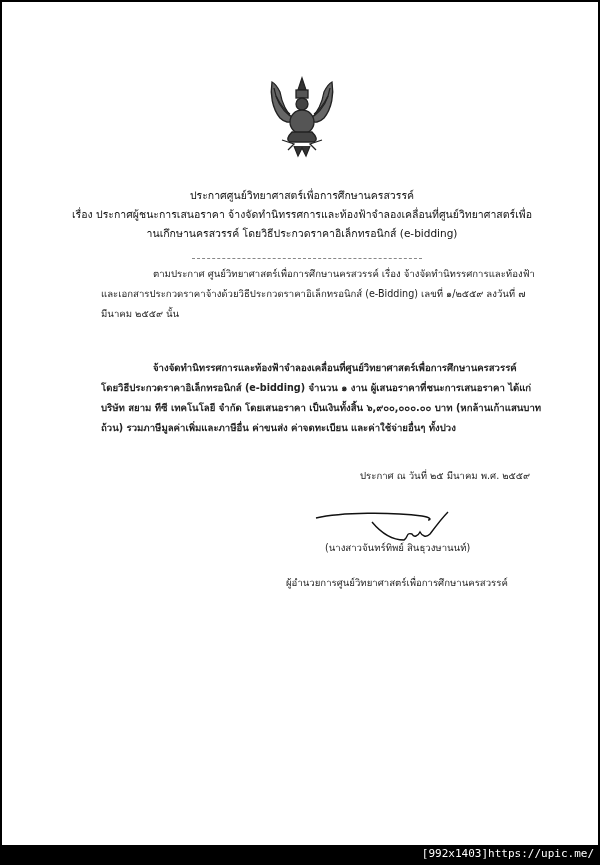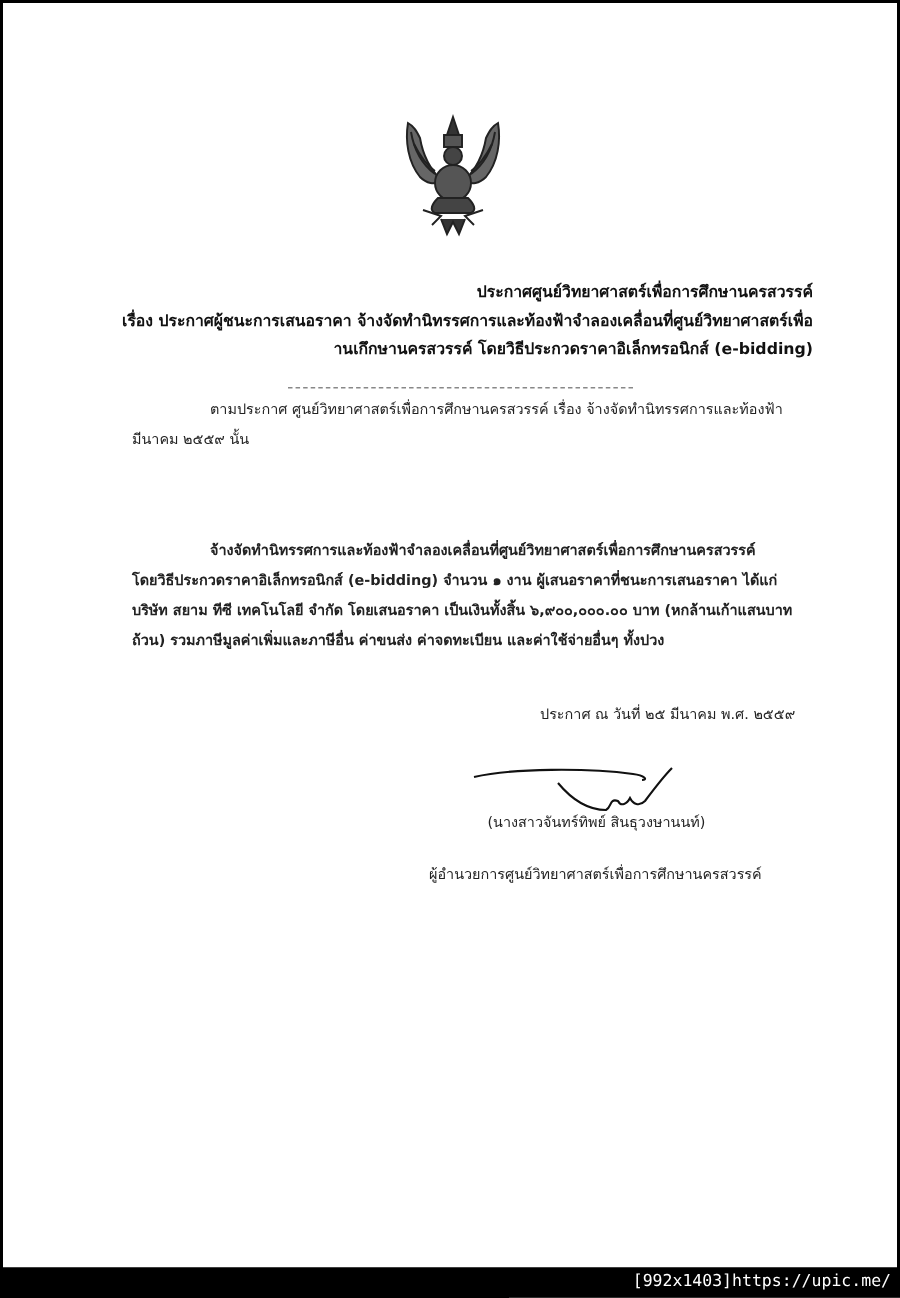--- a/index.html
+++ b/index.html
@@ -7,31 +7,31 @@
     body { position: relative; font-family: "DejaVu Sans", "Liberation Sans", sans-serif; color: #1a1a1a; }
     .page {
       position: absolute; left: 2px; top: 2px; width: 596px; height: 843px;
       background: #ffffff;
     }
     .emblem {
       position: absolute; left: 262px; top: 72px; width: 76px; height: 84px;
     }
     .title-block {
       position: absolute; left: 60px; top: 184px; width: 480px;
-      text-align: right; font-size: 10.5px; font-weight: bold; line-height: 19px; color: #111;
+      text-align: center; font-size: 10.5px; font-weight: normal; line-height: 19px; color: #111;
     }
     .separator {
       position: absolute; left: 190px; top: 256px; width: 230px; height: 0;
       border-top: 1px dashed #888;
     }
     .para {
       position: absolute; left: 86px; width: 462px;
       font-size: 9.6px; line-height: 20px; color: #222; text-align: justify;
     }
-    .para .line { display: block; white-space: nowrap; }
+    .para .line { display: block; white-space: nowrap; margin-left: 13px; }
     .para .line.indent { padding-left: 52px; }
     .p1 { top: 262px; }
     .p2 { top: 356px; font-weight: bold; }
     .date-line {
       position: absolute; left: 310px; top: 466px; font-size: 9.6px; color: #222; white-space: nowrap; margin-left: 48px;
     }
     .signature { position: absolute; left: 310px; top: 506px; width: 160px; height: 40px; }
     .signer-name {
       position: absolute; left: 323px; top: 538px; font-size: 9.6px; color: #222; white-space: nowrap;
     }
@@ -79,20 +79,21 @@
   <div class="title-block">
     <div>ประกาศศูนย์วิทยาศาสตร์เพื่อการศึกษานครสวรรค์</div>
     <div>เรื่อง ประกาศผู้ชนะการเสนอราคา จ้างจัดทำนิทรรศการและท้องฟ้าจำลองเคลื่อนที่ศูนย์วิทยาศาสตร์เพื่อ</div>
     <div>านเกึกษานครสวรรค์ โดยวิธีประกวดราคาอิเล็กทรอนิกส์ (e-bidding)</div>
   </div>
 
   <div class="separator"></div>
 
   <div class="para p1">
     <span class="line indent">ตามประกาศ ศูนย์วิทยาศาสตร์เพื่อการศึกษานครสวรรค์ เรื่อง จ้างจัดทำนิทรรศการและท้องฟ้า</span>
+    <span class="line">และเอกสารประกวดราคาจ้างด้วยวิธีประกวดราคาอิเล็กทรอนิกส์ (e-Bidding)   เลขที่ ๑/๒๕๕๙ ลงวันที่ ๗</span>
     <span class="line">มีนาคม ๒๕๕๙ นั้น</span>
   </div>
 
   <div class="para p2">
     <span class="line indent">จ้างจัดทำนิทรรศการและท้องฟ้าจำลองเคลื่อนที่ศูนย์วิทยาศาสตร์เพื่อการศึกษานครสวรรค์</span>
     <span class="line">โดยวิธีประกวดราคาอิเล็กทรอนิกส์ (e-bidding)    จำนวน ๑ งาน ผู้เสนอราคาที่ชนะการเสนอราคา ได้แก่</span>
     <span class="line">บริษัท สยาม ทีซี เทคโนโลยี จำกัด โดยเสนอราคา เป็นเงินทั้งสิ้น ๖,๙๐๐,๐๐๐.๐๐ บาท (หกล้านเก้าแสนบาท</span>
     <span class="line">ถ้วน) รวมภาษีมูลค่าเพิ่มและภาษีอื่น ค่าขนส่ง ค่าจดทะเบียน และค่าใช้จ่ายอื่นๆ ทั้งปวง</span>
   </div>
 

